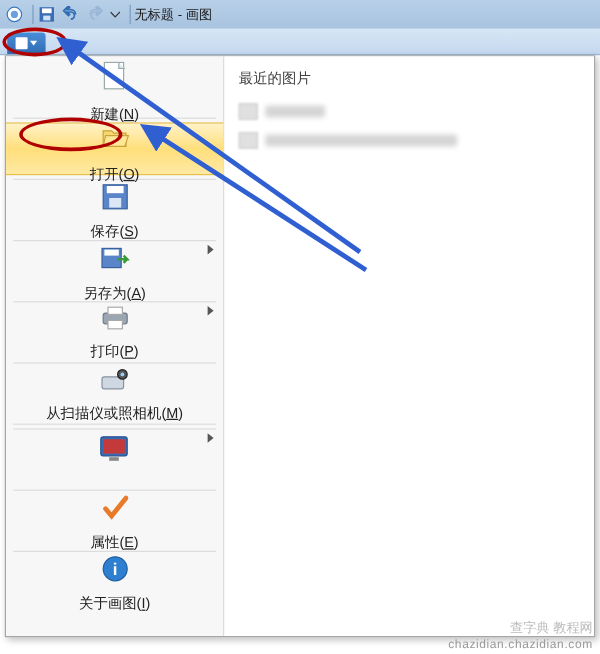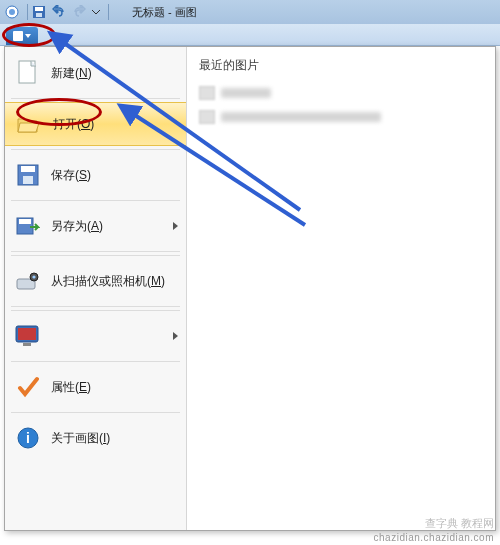--- a/index.html
+++ b/index.html
@@ -2,38 +2,38 @@
 <html><head>
 <meta charset="utf-8">
 <style>
   * { box-sizing: border-box; margin: 0; padding: 0; font-family: "Microsoft YaHei", "Segoe UI", sans-serif; }
   body { width: 500px; height: 545px; overflow: hidden; background: #fff; position: relative; }
 
   
   .titlebar { height: 24px; background: linear-gradient(#b8d0e8,#a8c3e0); display:flex; align-items:center; padding:0 4px; font-size:11px; color:#1a1a1a; }
   .qat-icon { width:16px; height:16px; margin-right:4px; display:flex; align-items:center; justify-content:center; }
   .qat-sep { width:1px; height:16px; background:#7a9bc0; margin:0 3px; }
-  .title-text { margin-left:20px; }
+  .title-text { margin-left:0; }
 
   
   .ribbon { height:22px; background:linear-gradient(#d7e6f5,#c4d8ef); border-bottom:1px solid #9bb7d6; display:flex; align-items:flex-end; padding-left:6px; }
   .file-tab { width:32px; height:18px; background:linear-gradient(#4a8ed8,#2f6cb3); border-radius:3px 3px 0 0; display:flex; align-items:center; justify-content:center; gap:2px; }
   .file-tab .doc { width:10px; height:10px; background:#fff; border-radius:1px; }
   .file-tab .chev { width:0; height:0; border-left:3px solid transparent; border-right:3px solid transparent; border-top:4px solid #fff; }
 
   
   .panel { position:absolute; left:4px; top:46px; right:4px; bottom:14px; background:#fafafa; border:1px solid #a6a6a6; box-shadow:2px 2px 6px rgba(0,0,0,.25); display:flex; }
   .menu-col { width:182px; background:#f7f7f7; border-right:1px solid #d6d6d6; padding:4px 0; }
   .recent-col { flex:1; padding:10px 12px; background:#fff; }
   .recent-title { font-size:12px; color:#404040; margin-bottom:10px; }
   .recent-item { height:18px; margin:6px 0; display:flex; align-items:center; gap:6px; }
   .recent-thumb { width:16px; height:14px; background:#e0e0e0; border:1px solid #ccc; filter:blur(1px); }
   .recent-name { height:10px; background:#d5d5d5; filter:blur(2px); border-radius:2px; }
 
-  .menu-item { display:flex; align-items:center; height:44px; padding:0 10px; gap:10px; font-size:12px; color:#222; position:relative; cursor:default; }
+  .menu-item { display:flex; align-items:center; height:44px; padding:0 10px; gap:10px; font-size:12px; color:#222; position:relative; cursor:default;flex-direction:column; }
   .menu-item.highlight { background:linear-gradient(#fff2c8,#ffdf7b,#ffe9a3); border-top:1px solid #e8c14a; border-bottom:1px solid #e8c14a;gap:12px; }
   .menu-item .icon-slot { width:26px; height:26px; display:flex; align-items:center; justify-content:center; }
   .menu-item .arrow { position:absolute; right:8px; width:0; height:0; border-top:4px solid transparent; border-bottom:4px solid transparent; border-left:5px solid #555; }
   .sep { height:1px; background:#dcdcdc; margin:3px 6px; }
 
   
   .oval { position:absolute; border:3px solid #b00000; border-radius:50%; pointer-events:none; }
   .oval1 { left:2px; top:23px; width:54px; height:24px; }
   .oval2 { left:16px; top:98px; width:86px; height:28px; }
 
@@ -138,20 +138,31 @@
             <rect x="3" y="4" width="12" height="5" fill="#fff"></rect>
             <path d="M14 12l8 0-3-3m3 3-3 3" stroke="#3a9a3a" stroke-width="2" fill="none"></path>
           </svg>
       </span>
       <span>另存为(<u>A</u>)</span>
       <span class="arrow"></span>
     </div>
 
     <div class="sep"></div>
 
+    <div class="menu-item">
+      <span class="icon-slot">
+        <svg width="24" height="20">
+            <rect x="2" y="6" width="20" height="9" rx="2" fill="#9aa6b2" stroke="#6f7b88"></rect>
+            <rect x="6" y="1" width="12" height="6" fill="#fff" stroke="#aaa"></rect>
+            <rect x="6" y="12" width="12" height="7" fill="#fff" stroke="#aaa"></rect>
+          </svg>
+      </span>
+      <span>打印(<u>P</u>)</span>
+      <span class="arrow"></span>
+    </div>
 
     <div class="sep"></div>
 
     <div class="menu-item">
       <span class="icon-slot">
         <svg width="24" height="20">
             <rect x="1" y="8" width="18" height="10" rx="2" fill="#cfd8e2" stroke="#8893a0"></rect>
             <circle cx="18" cy="6" r="4" fill="#555" stroke="#222"></circle>
             <circle cx="18" cy="6" r="1.6" fill="#9cf"></circle>
           </svg>

